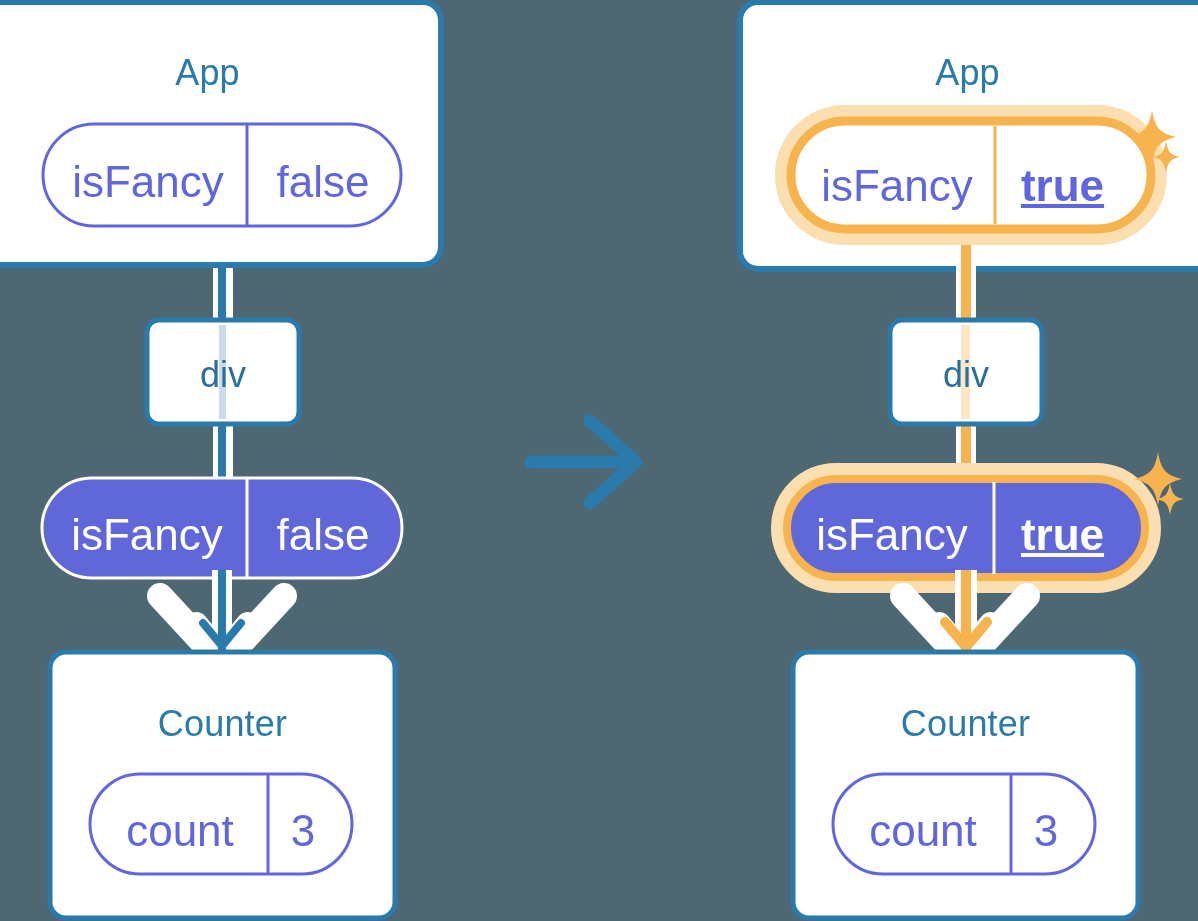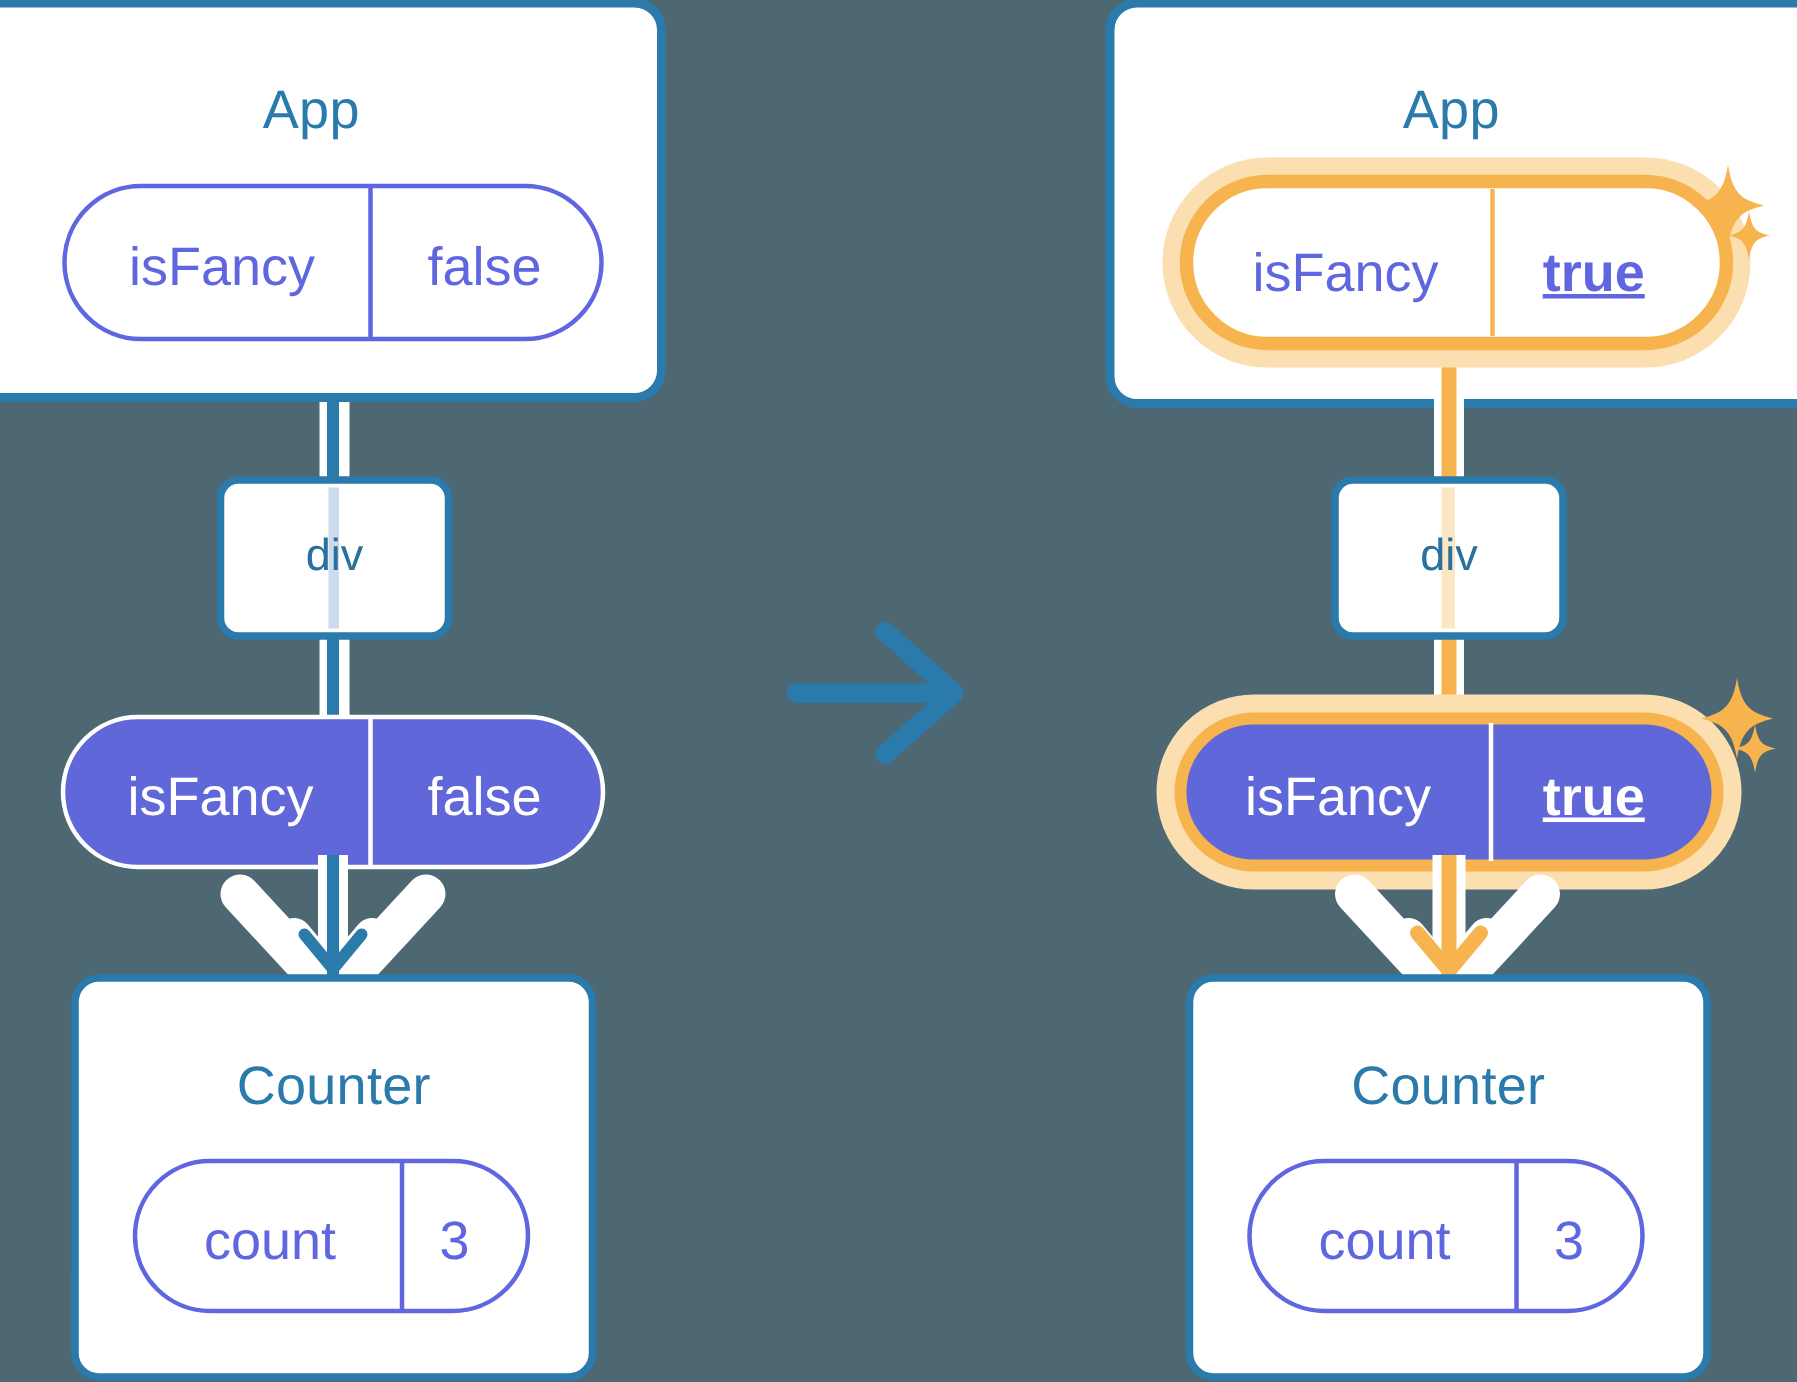--- a/index.html
+++ b/index.html
@@ -17,25 +17,25 @@
     white-space:nowrap;
     pointer-events:none;
   }
   .comp-title{
     font-size:36px;
     color:#2a7aab;
     font-weight:400;
     letter-spacing:.2px;
   }
   .tag-title{
-    font-size:30px;
+    font-size:36px;
     color:#2a6f9e;
   }
   .pill-txt{
-    font-size:36px;
+    font-size:44px;
     color:#6066e0;
   }
   .pill-txt.onpurple{ color:#ffffff; }
   .pill-txt.bold{ font-weight:bold;text-decoration:underline; }
 </style>
 </head>
 <body style="background: rgb(77, 103, 115);">
 
 <div id="stage">
 

